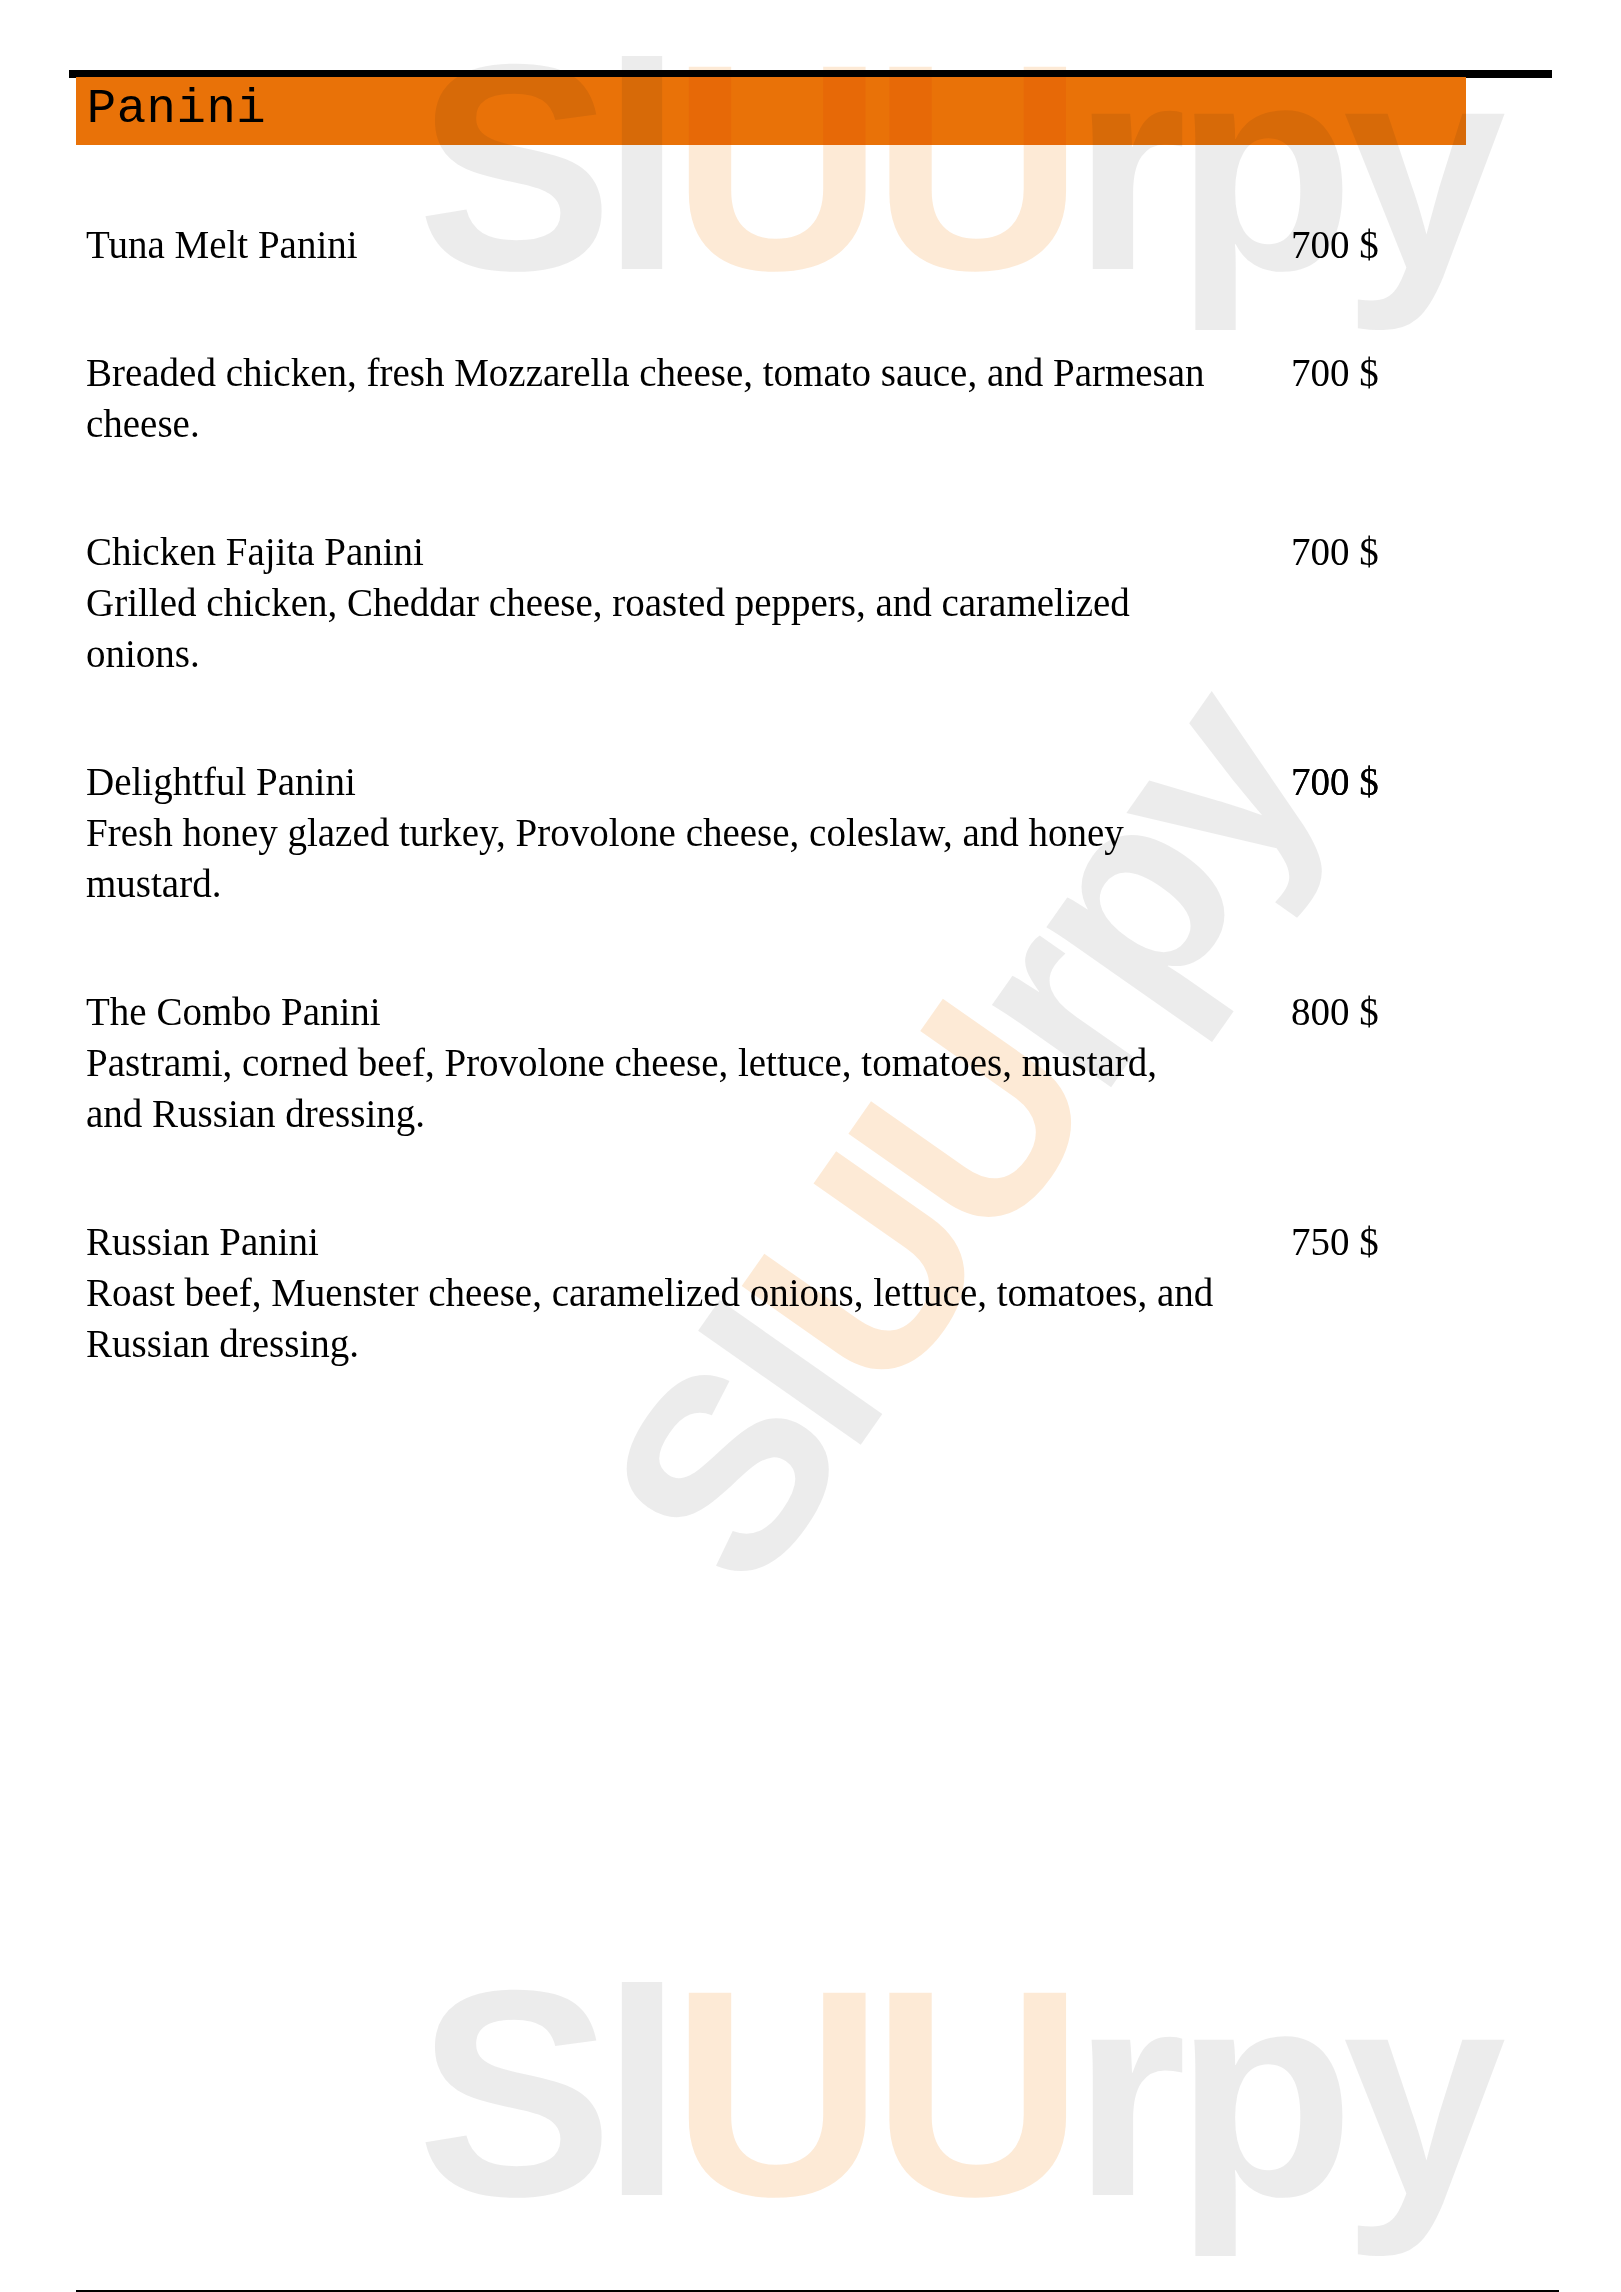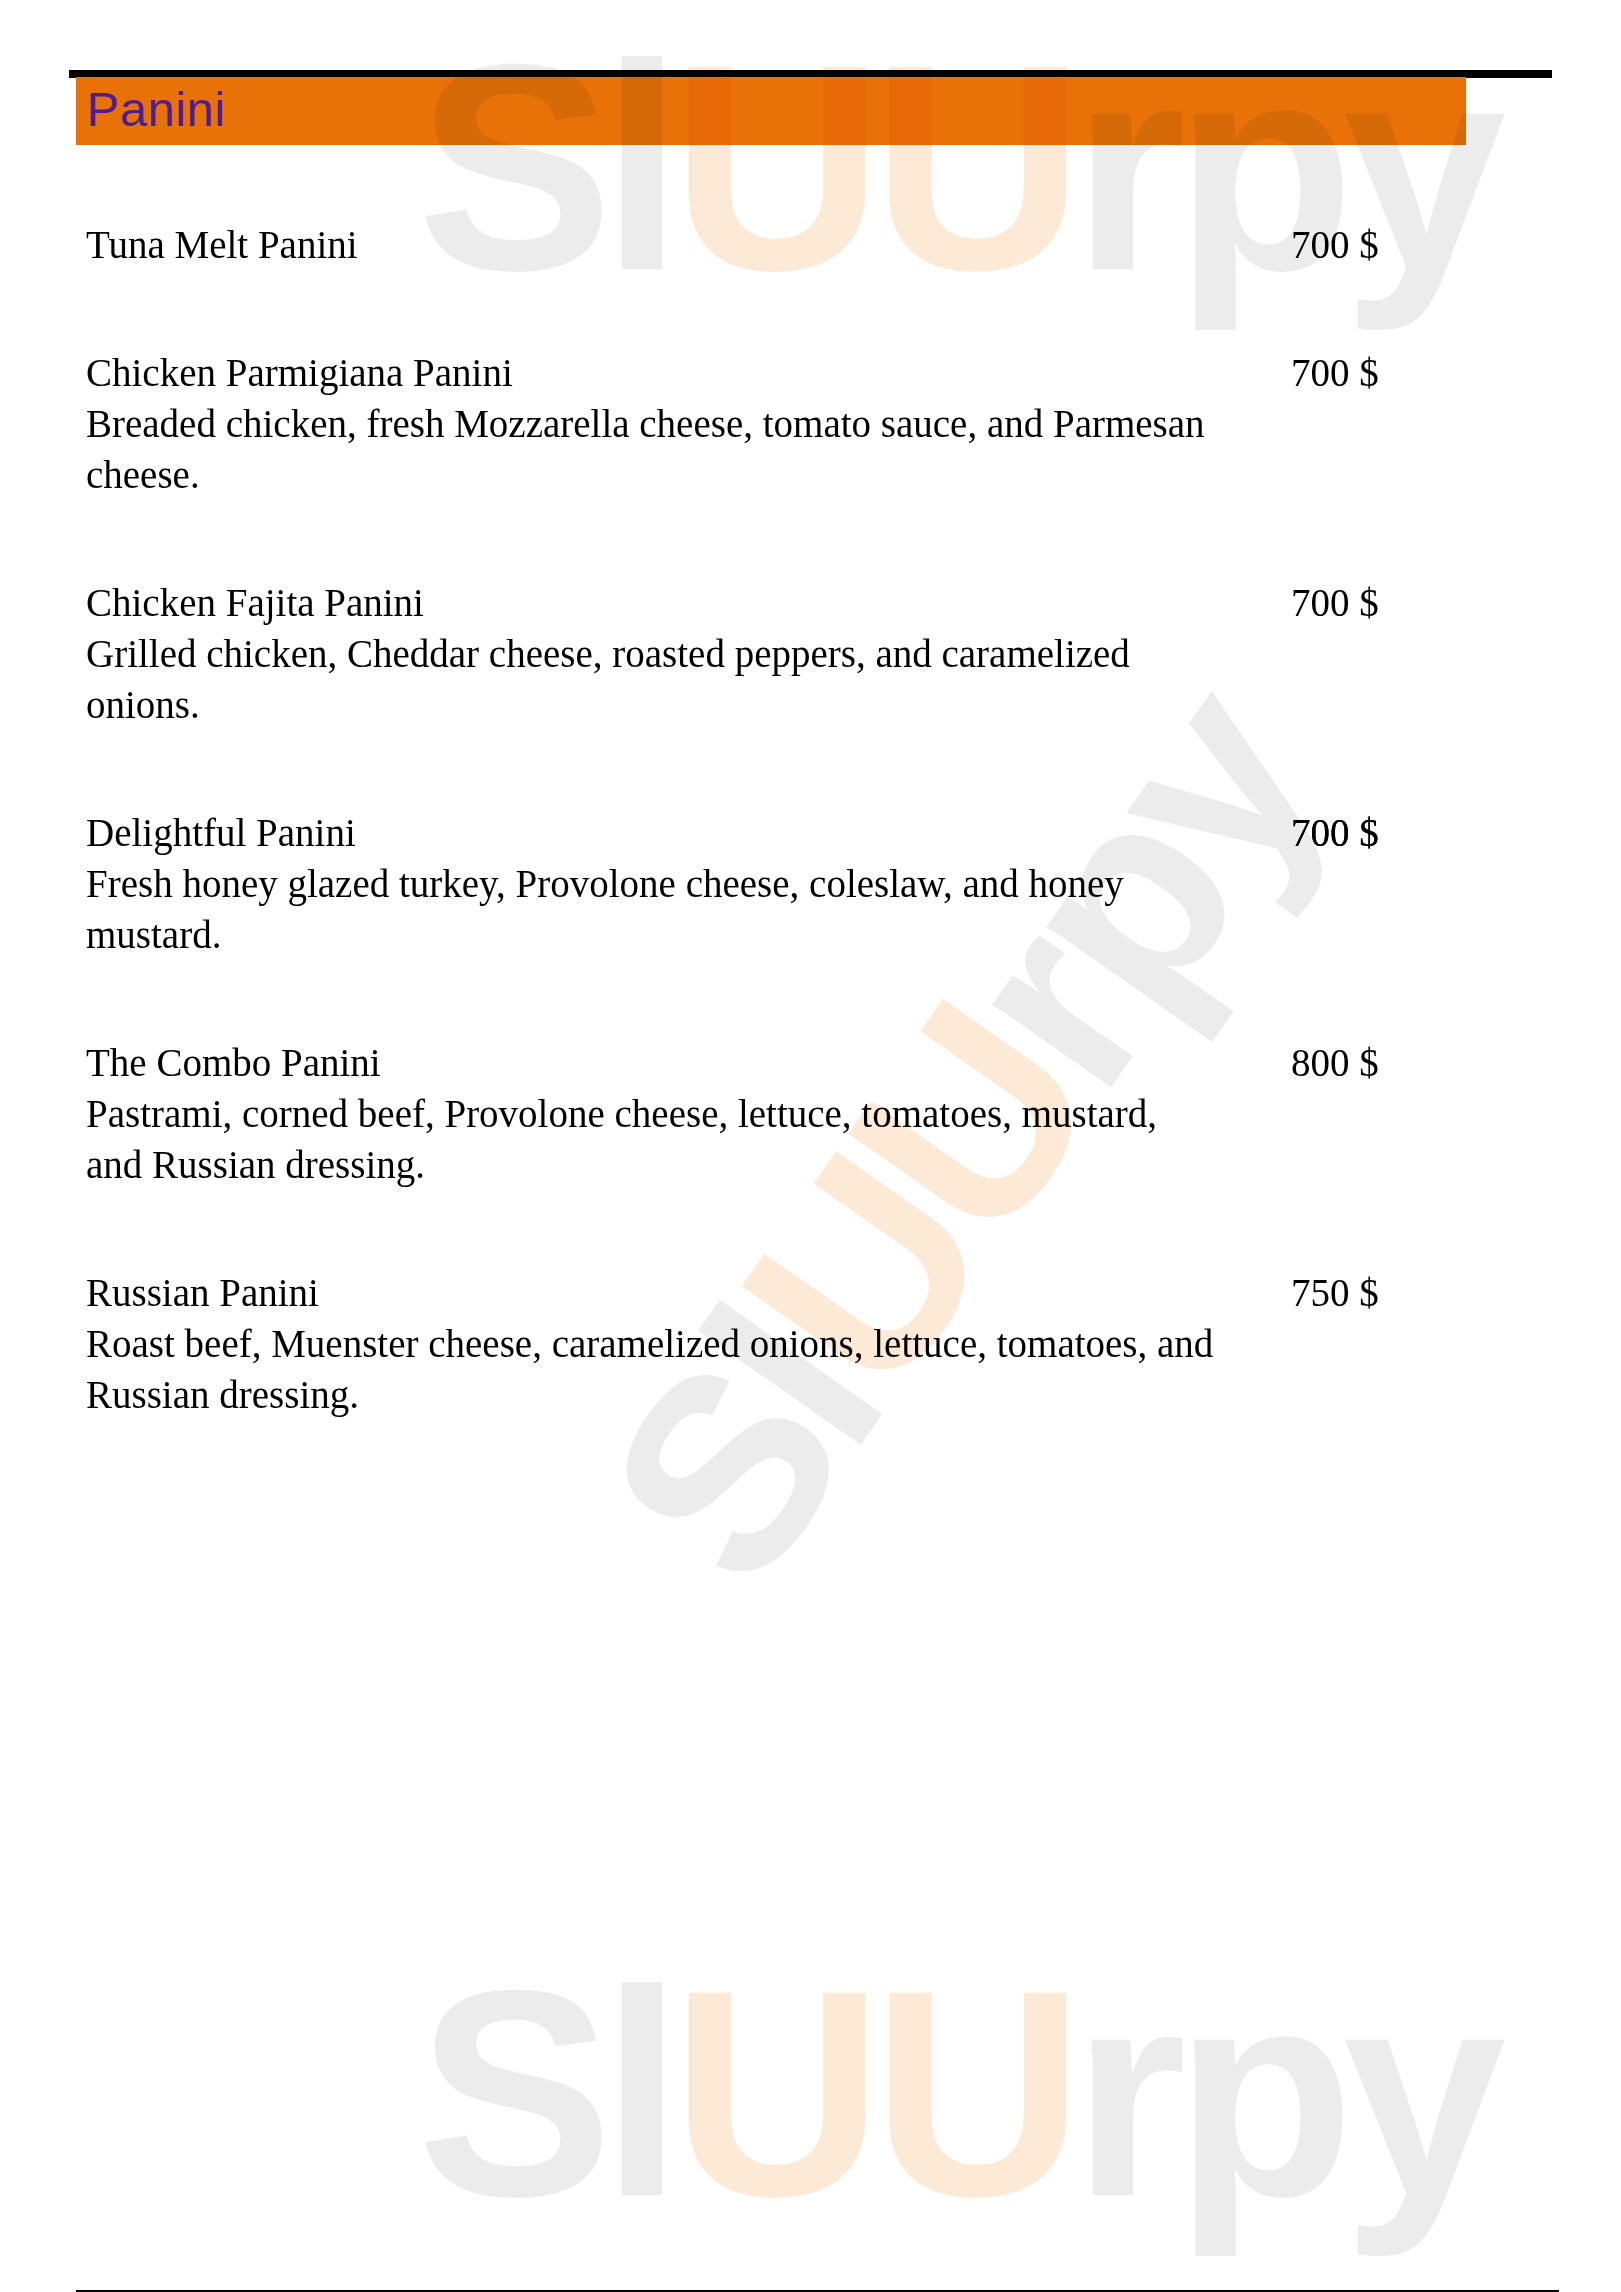--- a/index.html
+++ b/index.html
@@ -10,22 +10,22 @@
   .top-rule {
     position: absolute; left: 69px; top: 70px; width: 1483px; height: 7.8px;
     background: #000000;
   }
   .section-header {
     position: absolute; left: 76px; top: 77px; width: 1390px; height: 68px;
     background: #e97208;
   }
   .section-title {
     position: absolute; left: 10.8px; top: 2px;
-    font-family: Liberation Sans, sans-serif; font-size: 49px; line-height: 61px;
-    color: #4c1d95; letter-spacing: 0.5px;
+    font-family: Liberation Mono, monospace; font-size: 49px; line-height: 61px;
+    color: #000000; letter-spacing: 0.5px;
   }
   .menu-list { position: absolute; left: 86px; top: 177px; width: 1372px; }
   .menu-item {
     position: relative; margin-bottom: 77px;
     font-family: "Liberation Serif", serif; font-size: 39px; line-height: 51px; color: #000; margin-top: 42px;
   }
   .item-name { display: block; width: 1176px; }
   .item-desc { display: block; width: 1137px; }
   .item-price { position: absolute; left: 1205px; top: 0; white-space: nowrap; }
   .bottom-rule {
@@ -51,21 +51,20 @@
 <div class="section-header">
   <span class="section-title">Panini</span>
 </div>
 
 <div class="menu-list">
   <div class="menu-item">
     <span class="item-name">Tuna Melt Panini</span>
     <span class="item-price">700 $</span>
   </div>
   <div class="menu-item">
-    <span class="item-name">Chicken Parmigiana Panini</span>
     <span class="item-desc">Breaded chicken, fresh Mozzarella cheese, tomato sauce, and Parmesan cheese.</span>
     <span class="item-price">700 $</span>
   </div>
   <div class="menu-item">
     <span class="item-name">Chicken Fajita Panini</span>
     <span class="item-desc">Grilled chicken, Cheddar cheese, roasted peppers, and caramelized onions.</span>
     <span class="item-price">700 $</span>
   </div>
   <div class="menu-item">
     <span class="item-price">700 $</span>

